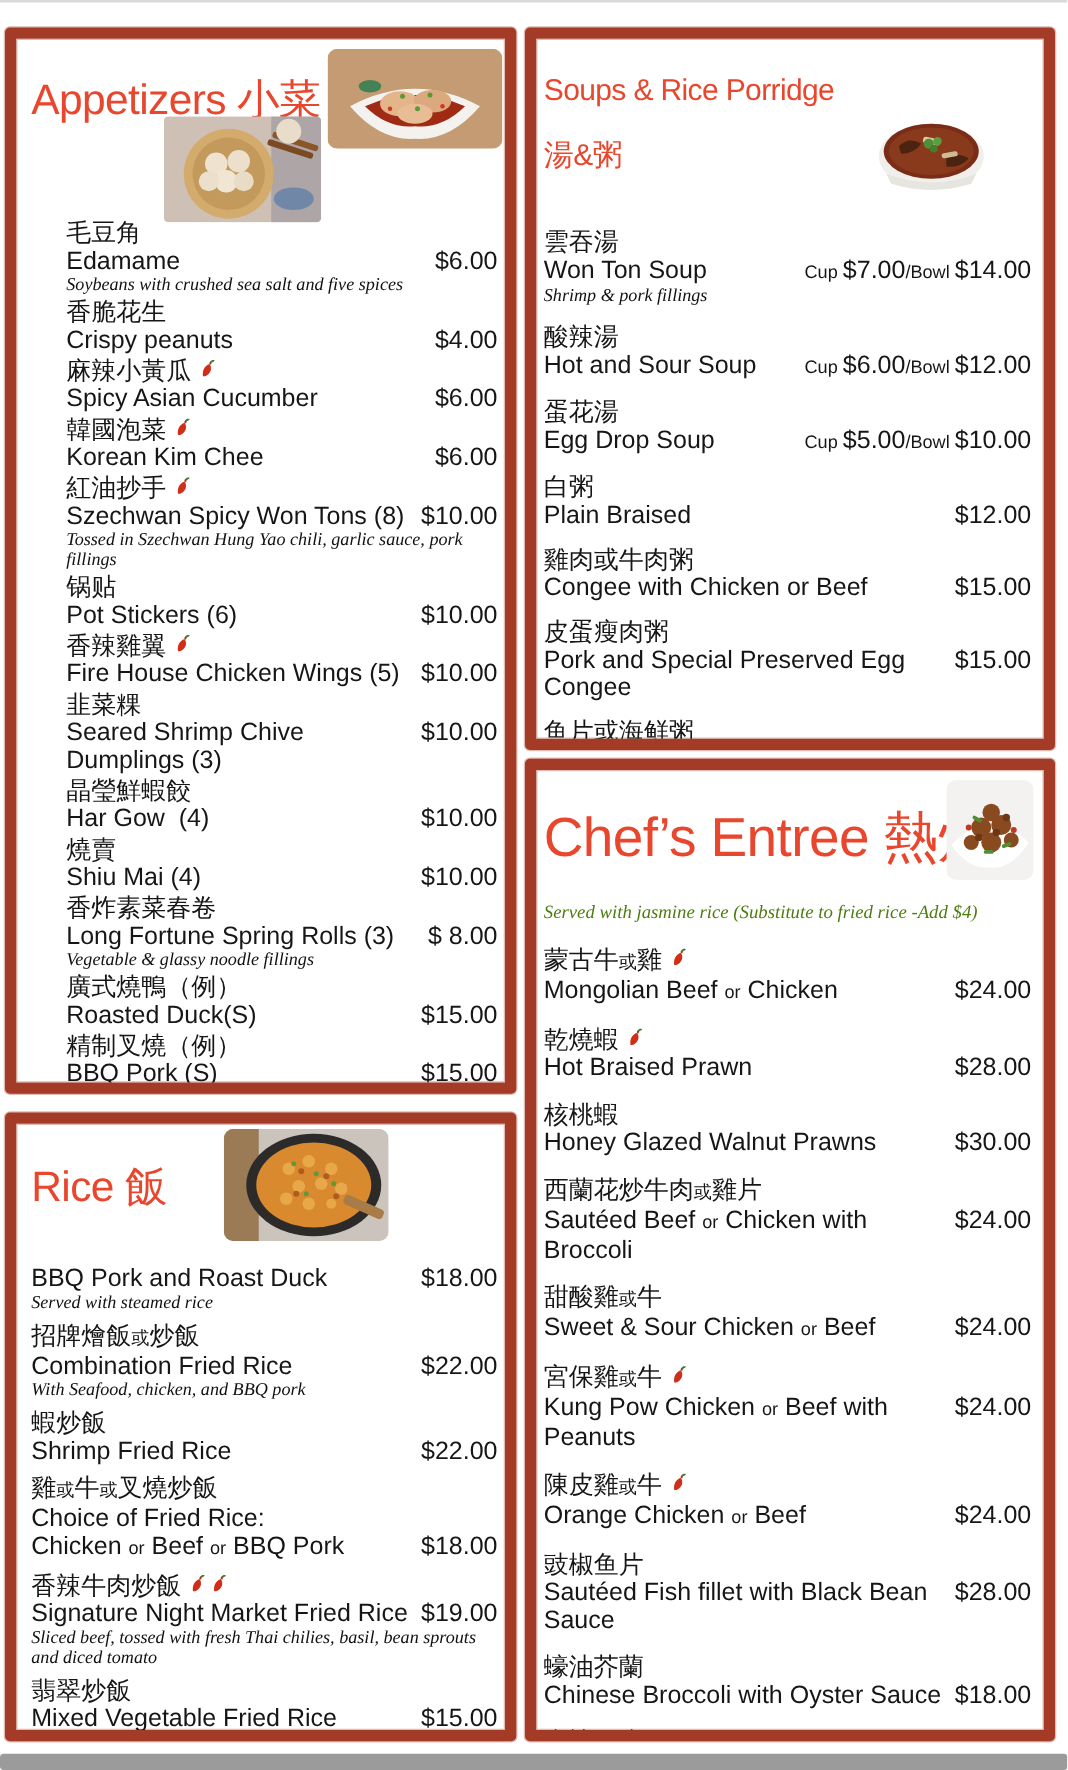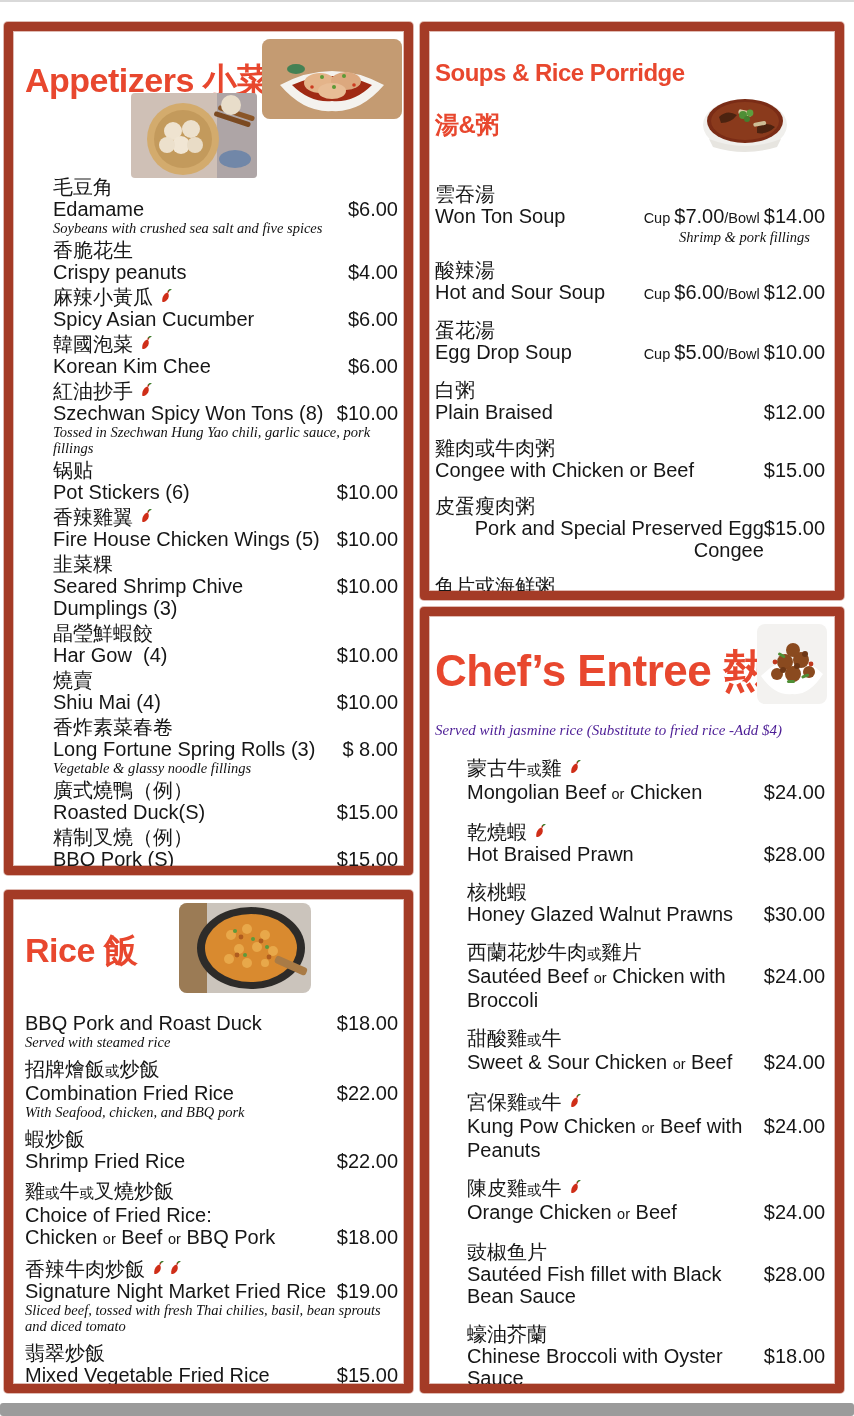--- a/index.html
+++ b/index.html
@@ -6,32 +6,32 @@
   .page{position:relative;width:854px;height:1416px;background:#fff;overflow:hidden;
         font-family:"Liberation Sans","DejaVu Sans",sans-serif;color:#161616;}
   .topline{position:absolute;left:0;top:0;width:854px;height:2px;background:#d9d9d9;}
   .bottombar{position:absolute;left:0;top:1403px;width:854px;height:13px;background:#9b9b9b;border-radius:3px;}
   .box{position:absolute;background:#fff;border:9px solid #a43b26;border-radius:4px;
        box-shadow:0 0 0 1px rgba(164,59,38,.35), inset 0 0 0 1px rgba(164,59,38,.35);overflow:hidden;}
   .box-appetizers{left:4px;top:22px;width:409px;height:853px;padding:8px 6px 0 12px;box-sizing:border-box;}
   .box-rice{left:4px;top:890px;width:409px;height:503px;padding:10px 6px 0 12px;box-sizing:border-box;}
   .box-soups{left:420px;top:22px;width:424px;height:578px;padding:8px 10px 0 6px;box-sizing:border-box;}
   .box-chefs{left:420px;top:607px;width:424px;height:786px;padding:8px 10px 0 6px;box-sizing:border-box;}
-  .sec-title{color:#e8472e;font-weight:bold;font-size:34px;line-height:36px;letter-spacing:-.5px;white-space:nowrap;}
+  .sec-title{color:#e8472e;font-weight:normal;font-size:34px;line-height:36px;letter-spacing:-.5px;white-space:nowrap;}
   .box-soups .sec-title{font-size:24px;}
   .box-chefs .sec-title{font-size:44px;}
-  .sec-subtitle{font-family:"Liberation Serif","DejaVu Serif",serif;font-style:italic;font-size:15px;line-height:22px;color:#4c1d95;}
+  .sec-subtitle{font-family:"Liberation Serif","DejaVu Serif",serif;font-style:italic;font-size:15px;line-height:22px;color:#4d7c0f;}
   .items{position:relative;}
   .box-appetizers .items{margin-top:78px;margin-left:28px;}
   .box-soups .items{margin-top:40px;}
   .box-chefs .items{margin-top:16px;}
   .box-rice .items{margin-top:44px;}
   .item{margin-bottom:3px;}
-  .box-soups .item{margin-bottom:14px;text-align:right;}
-  .box-chefs .item{margin-bottom:16px;margin-left:32px;}
+  .box-soups .item{margin-bottom:14px;}
+  .box-chefs .item{margin-bottom:16px;}
   .box-rice .item{margin-bottom:8px;}
   .row{display:flex;justify-content:space-between;align-items:baseline;line-height:22px;font-size:20px;}
   .cn-row{justify-content:flex-start;gap:6px;}
   .price{white-space:nowrap;font-size:20px;}
   .sm{font-size:14.5px;}
   .note{font-family:"Liberation Serif","DejaVu Serif",serif;font-style:italic;font-weight:bold;
         color:#cc2a1a;font-size:15px;margin-left:22px;}
   .desc{font-family:"Liberation Serif","DejaVu Serif",serif;font-style:italic;font-size:14.5px;
         line-height:16px;color:#111;max-width:375px;}
   .chilis{display:inline-flex;gap:2px;align-items:center;}

